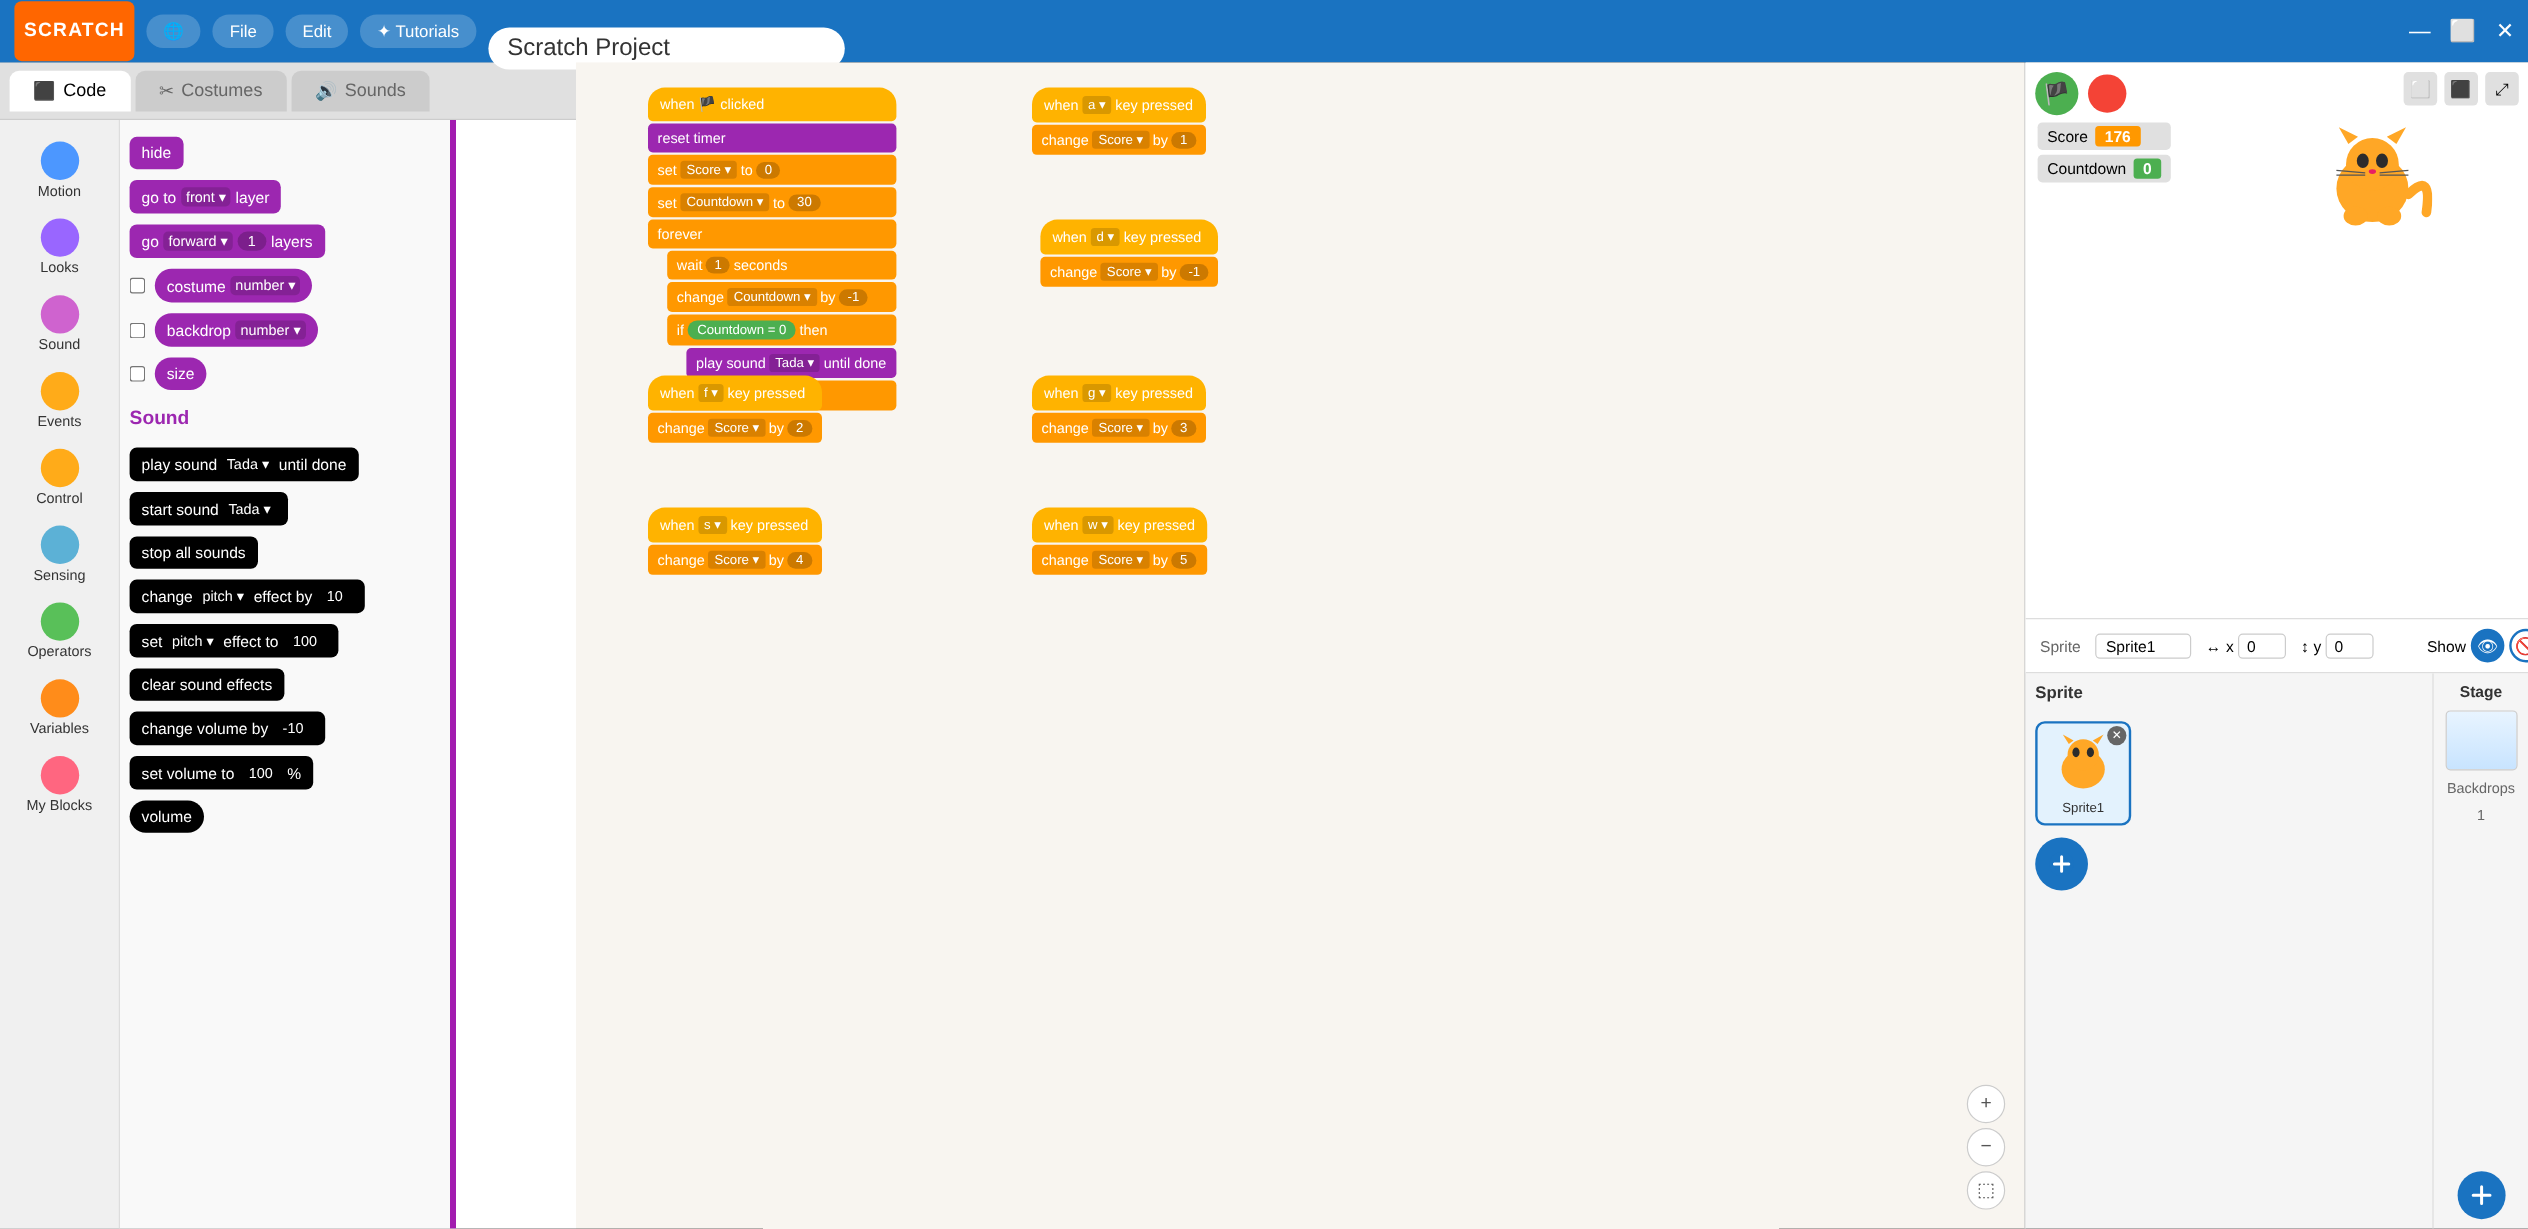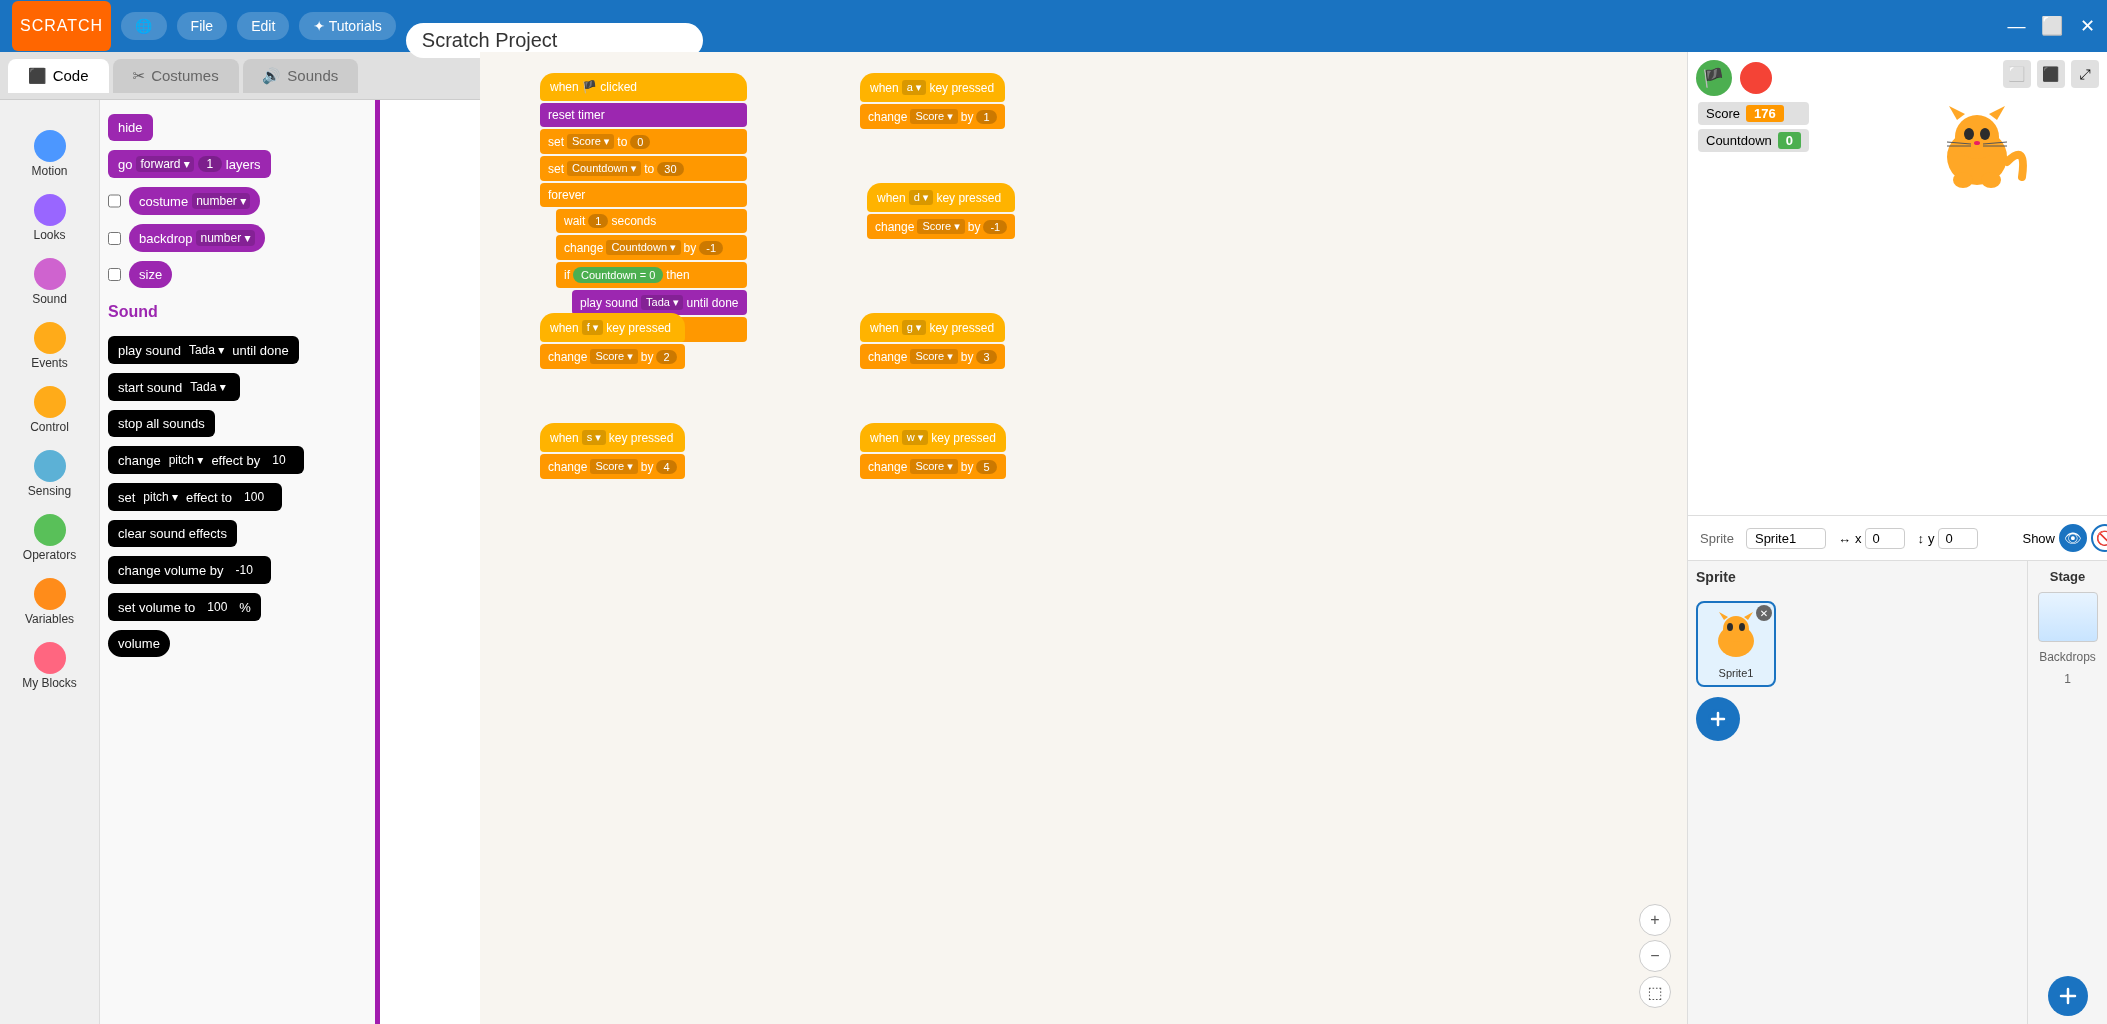--- a/index.html
+++ b/index.html
@@ -11,21 +11,21 @@
       height: 52px;
       display: flex;
       align-items: center;
       padding: 0 12px;
       gap: 10px;
       position: relative;
     }
     .scratch-logo {
       background: #ff6600;
       color: white;
-      font-weight: normal;
+      font-weight: bold;
       font-size: 16px;
       padding: 16px 8px;
       border-radius: 6px;
       letter-spacing: 1px;
     }
     .titlebar-btn {
       background: rgba(255,255,255,0.2);
       border: none;
       color: white;
       padding: 6px 14px;
@@ -60,21 +60,21 @@
       height: calc(100% - 52px);
     }
 
     
     .categories {
       width: 100px;
       background: #f0f0f0;
       display: flex;
       flex-direction: column;
       align-items: center;
-      padding: 24px 0;
+      padding: 12px 0;
       gap: 4px;
       border-right: 1px solid #ddd;
     }
     .category-item {
       display: flex;
       flex-direction: column;
       align-items: center;
       cursor: pointer;
       padding: 6px;
       border-radius: 8px;
@@ -532,20 +532,25 @@
         </div>
       </div>
 
       <div class="blocks-panel">
 
         <div class="block-row">
           <div class="block block-purple">hide</div>
         </div>
         <div class="block-row">
           <div class="block block-purple">
+            go to <span class="block-dropdown">front ▾</span> layer
+          </div>
+        </div>
+        <div class="block-row">
+          <div class="block block-purple">
             go <span class="block-dropdown">forward ▾</span> <span class="block-value">1</span> layers
           </div>
         </div>
         <div class="block-row" style="display:flex;gap:8px;">
           <input type="checkbox" style="margin: 0px;">
           <div class="block block-purple" style="border-radius:14px">
             costume <span class="block-dropdown">number ▾</span>
           </div>
         </div>
         <div class="block-row" style="display:flex;align-items:center;gap:8px;">

